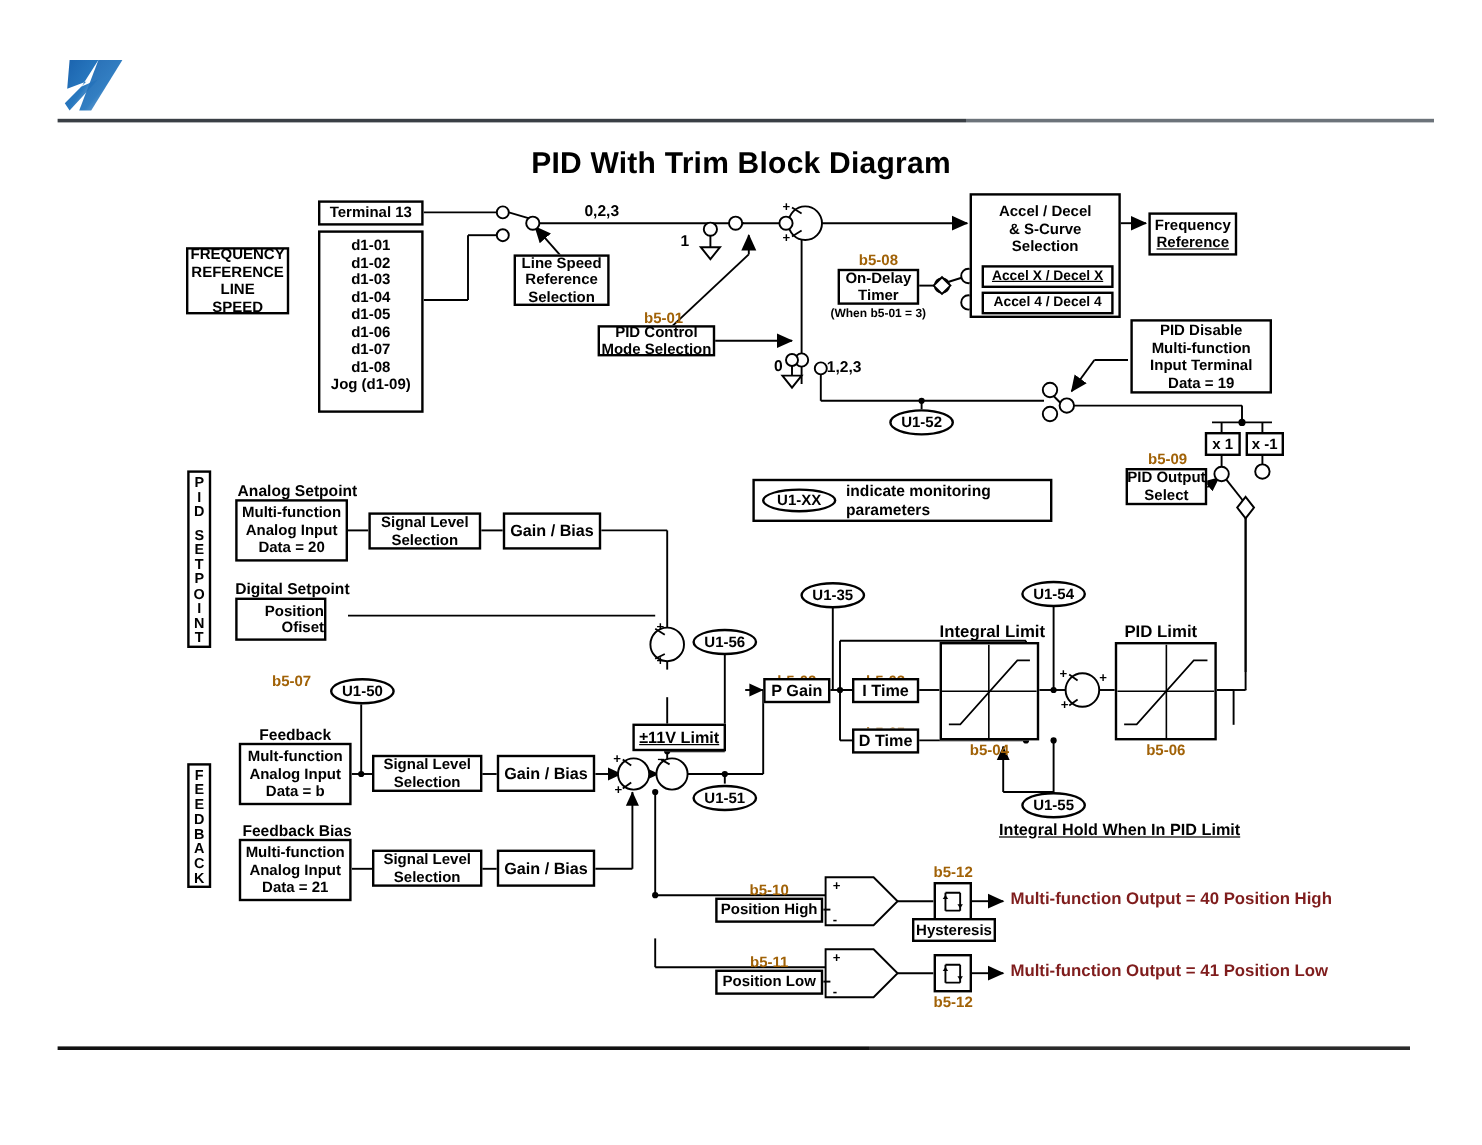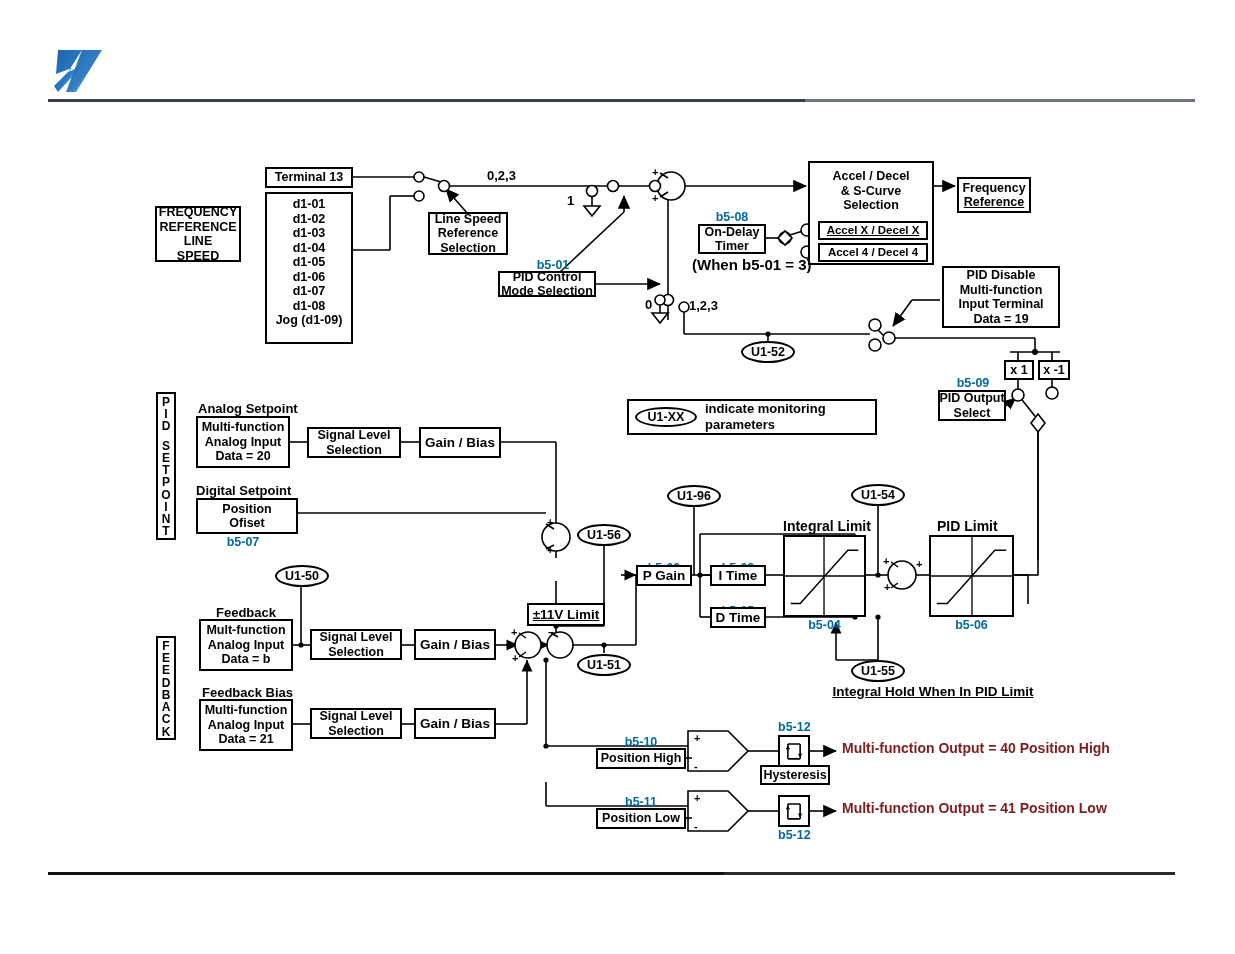--- a/index.html
+++ b/index.html
@@ -30,21 +30,21 @@
       font-weight:bold;color:#000;line-height:1.16;text-align:center;}
   .bx span{display:block;white-space:nowrap;}
   .f11{font-size:11.5px;}
   .f12{font-size:12.5px;}
   .f13{font-size:13.5px;}
 
   
   .lbl{position:absolute;font-weight:bold;color:#000;white-space:nowrap;}
 
   
-  .cap{position:absolute;font-weight:bold;font-size:12.5px;color:#0369a1;white-space:nowrap;text-align:center;}
+  .cap{position:absolute;font-weight:bold;font-size:12.5px;color:#a16207;white-space:nowrap;text-align:center;}
 
   
   .oval{position:absolute;box-sizing:border-box;border:2px solid #000;border-radius:50%;
         background:#fff;display:flex;align-items:center;justify-content:center;
         font-weight:bold;font-size:12.5px;color:#000;}
 
   
   .vlabel{position:absolute;box-sizing:border-box;border:2px solid #000;background:#fff;
           display:flex;flex-direction:column;align-items:center;justify-content:flex-start;
           font-weight:bold;font-size:12px;color:#000;line-height:1.02;padding-top:2px;}
@@ -80,20 +80,21 @@
         <stop offset="100%" stop-color="#b9d3ea"></stop>
       </linearGradient>
     </defs>
     <path d="M6 4 L30 4 L16 26 L30 20 L6 46 L2 40 L20 22 L4 28 Z" fill="url(#lg)"></path>
     <path d="M30 4 L50 4 L24 46 L14 46 Z" fill="url(#lg)" opacity="0.95"></path>
   </svg>
 
   <div id="rule-top"></div>
   <div id="rule-bottom"></div>
 
+  <div id="title">PID With Trim Block Diagram</div>
 
   <svg id="wires">
     <defs>
       <marker id="ar" markerWidth="9" markerHeight="9" refX="8" refY="4.5" orient="auto">
         <path d="M0,0.6 L8.6,4.5 L0,8.4 z" fill="#000"></path>
       </marker>
       <marker id="arS" markerWidth="8" markerHeight="8" refX="7.2" refY="4" orient="auto">
         <path d="M0,0.6 L7.4,4 L0,7.4 z" fill="#000"></path>
       </marker>
     </defs>
@@ -379,21 +380,21 @@
   <div class="bx f12" style="left:957px;top:177px;width:74px;height:36px;">
     <span>Frequency</span>
     <span class="u">Reference</span>
   </div>
 
   <div class="cap" style="left:698px;top:210px;width:68px;">b5-08</div>
   <div class="bx f12" style="left:698px;top:224px;width:68px;height:30px;">
     <span>On-Delay</span>
     <span>Timer</span>
   </div>
-  <div class="lbl" style="left:692px;top:256px;font-size:15px;">(When  b5-01 = 3)</div>
+  <div class="lbl" style="left:692px;top:256px;font-size:10px;">(When  b5-01 = 3)</div>
 
   <div class="bx f12" style="left:942px;top:266px;width:118px;height:62px;">
     <span>PID Disable</span>
     <span>Multi-function</span>
     <span>Input Terminal</span>
     <span>Data = 19</span>
   </div>
 
   <div class="bx f12" style="left:1004px;top:360px;width:30px;height:20px;">
     <span>x 1</span>
@@ -449,25 +450,25 @@
   </div>
   <div class="bx f12" style="left:307px;top:427px;width:94px;height:31px;">
     <span>Signal Level</span>
     <span>Selection</span>
   </div>
   <div class="bx f13" style="left:419px;top:427px;width:82px;height:31px;">
     <span>Gain / Bias</span>
   </div>
 
   <div class="lbl" style="left:196px;top:483px;font-size:13px;">Digital Setpoint</div>
-  <div class="bx f12" style="left:196px;top:498px;width:102px;height:36px;">
+  <div class="bx f12" style="left:196px;top:498px;width:76px;height:36px;align-items:flex-end;">
     <span>Position</span>
     <span>Ofiset</span>
   </div>
-  <div class="cap" style="left:196px;top:535px;width:94px;">b5-07</div>
+  <div class="cap" style="left:196px;top:561px;width:94px;">b5-07</div>
 
   <div class="bx f13" style="left:527px;top:558px;width:78px;height:23px;margin-top:45px;">
     <span class="u">±11V Limit</span>
   </div>
 
   <div class="lbl" style="left:216px;top:605px;font-size:13px;">Feedback</div>
   <div class="bx f12" style="left:199px;top:619px;width:94px;height:52px;">
     <span>Mult-function</span>
     <span>Analog Input</span>
     <span>Data = b</span>
@@ -561,18 +562,18 @@
       <path d="M9 10 l-2.6 4 h5.2 z" fill="#000"></path>
       <path d="M23 23 l-2.6 -4 h5.2 z" fill="#000"></path>
     </svg>
   </div>
   <div class="cap" style="left:778px;top:828px;width:32px;">b5-12</div>
   <div class="outtxt" style="left:842px;top:800px;">Multi-function Output = 41 Position Low</div>
 
   <div class="oval" style="left:275px;top:565px;width:54px;height:22px;">U1-50</div>
   <div class="oval" style="left:577px;top:654px;width:54px;height:22px;">U1-51</div>
   <div class="oval" style="left:741px;top:341px;width:54px;height:22px;">U1-52</div>
-  <div class="oval" style="left:667px;top:485px;width:54px;height:22px;">U1-96</div>
+  <div class="oval" style="left:667px;top:485px;width:54px;height:22px;">U1-35</div>
   <div class="oval" style="left:851px;top:484px;width:54px;height:22px;">U1-54</div>
   <div class="oval" style="left:851px;top:660px;width:54px;height:22px;">U1-55</div>
   <div class="oval" style="left:577px;top:524px;width:54px;height:22px;">U1-56</div>
 
 </div>
 
 </body></html>

